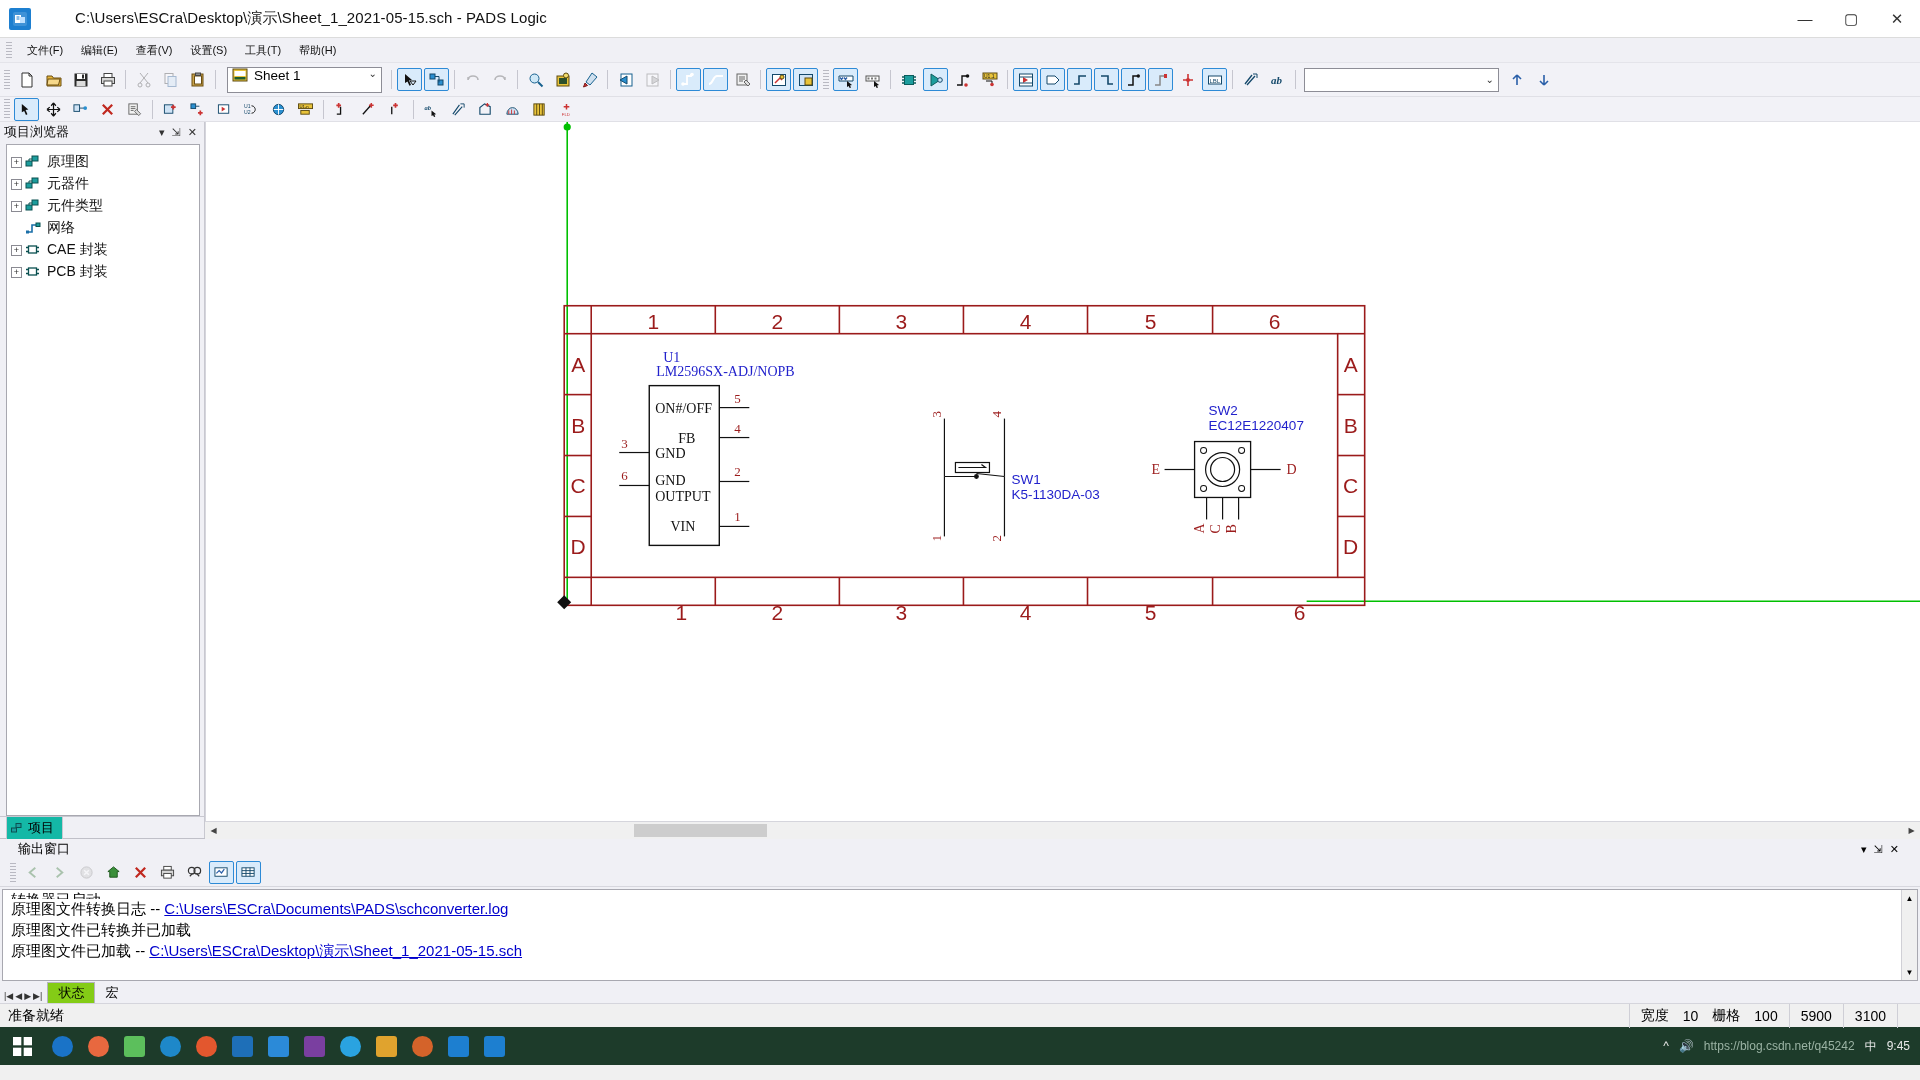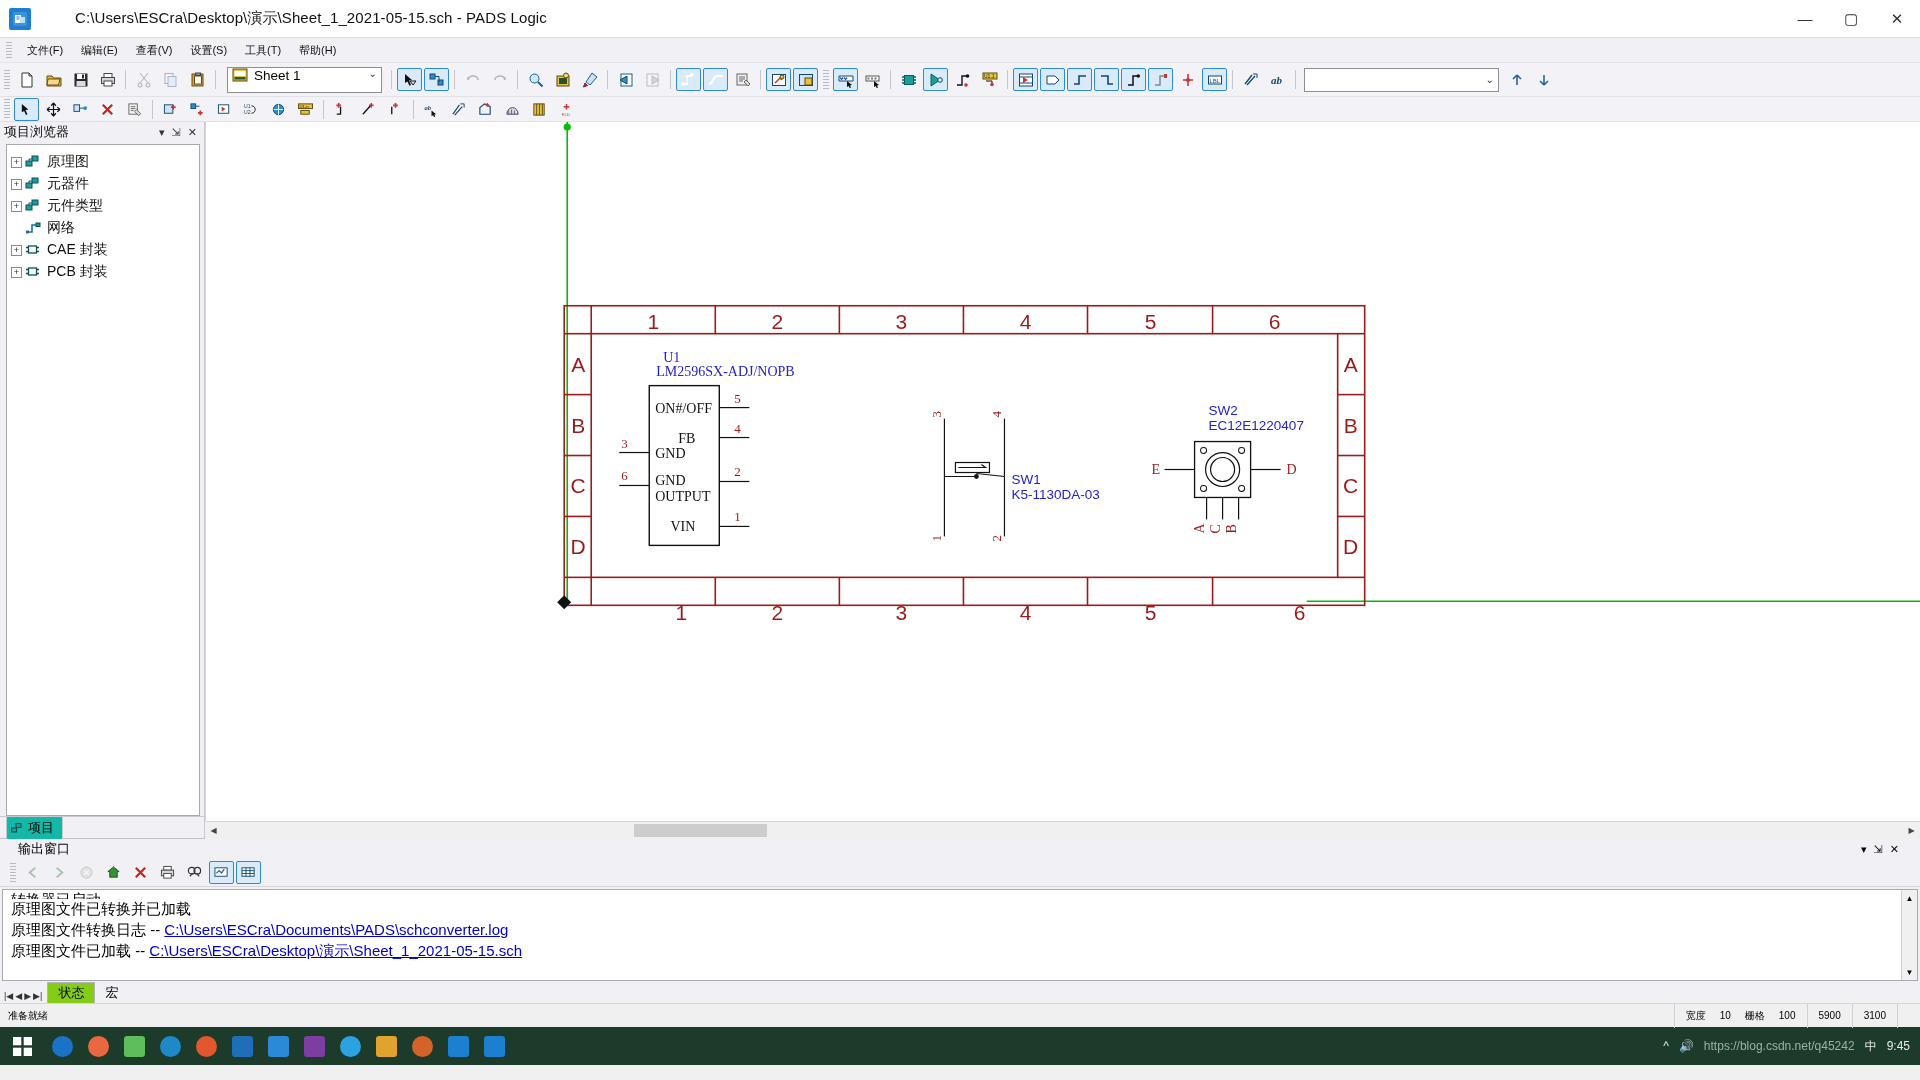--- a/index.html
+++ b/index.html
@@ -104,21 +104,21 @@
   .oline.clip{ color:#000; height:9px; overflow:hidden;}
   #outwin .vsb{ position:absolute; right:0; top:0; width:16px; bottom:0; background:#f0f0f0;
      border-left:1px solid #d0d0d6;}
   #outwin .vsb .a{ height:16px;display:flex;align-items:center;justify-content:center;font-size:8px;}
   #outwin .otabs{ height:22px; display:flex; align-items:flex-end; padding-left:4px;}
   #outwin .navb{display:flex;align-items:center;gap:2px;padding:0 5px 2px 0;font-size:9px;color:#333;}
   #outwin .otab{ font-size:13px; padding:1px 10px; }
   #outwin .otab.act{ background:#84cc16; border:1px solid #b5b5bd; border-bottom:none;}
   
   #status{ height:24px; background:#f0f0f0; border-top:1px solid #d5d5dc;
-     display:flex; align-items:center; font-size:10px;}
+     display:flex; align-items:center; font-size:14px;}
   #status .l{ padding-left:8px;}
   #status .r{ margin-left:auto; display:flex; align-items:center;}
   #status .cell{ padding:0 11px; border-left:1px solid #cfcfd6; height:24px;
      display:flex;align-items:center; gap:14px;}
   
   #taskbar{ height:38px; background:#1d3b2a; display:flex; align-items:center;
      color:#e8e8e8; font-size:12px;}
   #taskbar .start{ width:44px;height:38px;display:flex;align-items:center;justify-content:center;}
   #taskbar .tapp{ width:36px;height:38px;display:flex;align-items:center;justify-content:center;
      position:relative;}
@@ -875,24 +875,24 @@
     </div>
     <div class="tbtn sel">
       <svg width="15" height="15" viewBox="0 0 16 16">
           <rect x="1" y="3" width="13" height="9" fill="#fff" stroke="#14496b"></rect>
           <path d="M1 6h13M1 9h13M5.3 3v9M9.6 3v9" stroke="#14496b"></path>
         </svg>
     </div>
   </div>
   <div class="olist">
     <div class="oline clip">转换器已启动</div>
-    <div class="oline">原理图文件已转换并已加载</div>
     <div class="oline">
       <span>原理图文件转换日志  -- </span><a href="#">C:\Users\ESCra\Documents\PADS\schconverter.log</a>
     </div>
+    <div class="oline">原理图文件已转换并已加载</div>
     <div class="oline">
       <span>原理图文件已加载  -- </span><a href="#">C:\Users\ESCra\Desktop\演示\Sheet_1_2021-05-15.sch</a>
     </div>
     <div class="vsb">
       <div class="a">▲</div>
       <div class="a" style="position:absolute;bottom:0;left:0;right:0;">▼</div>
     </div>
   </div>
   <div class="otabs">
     <div class="navb">

